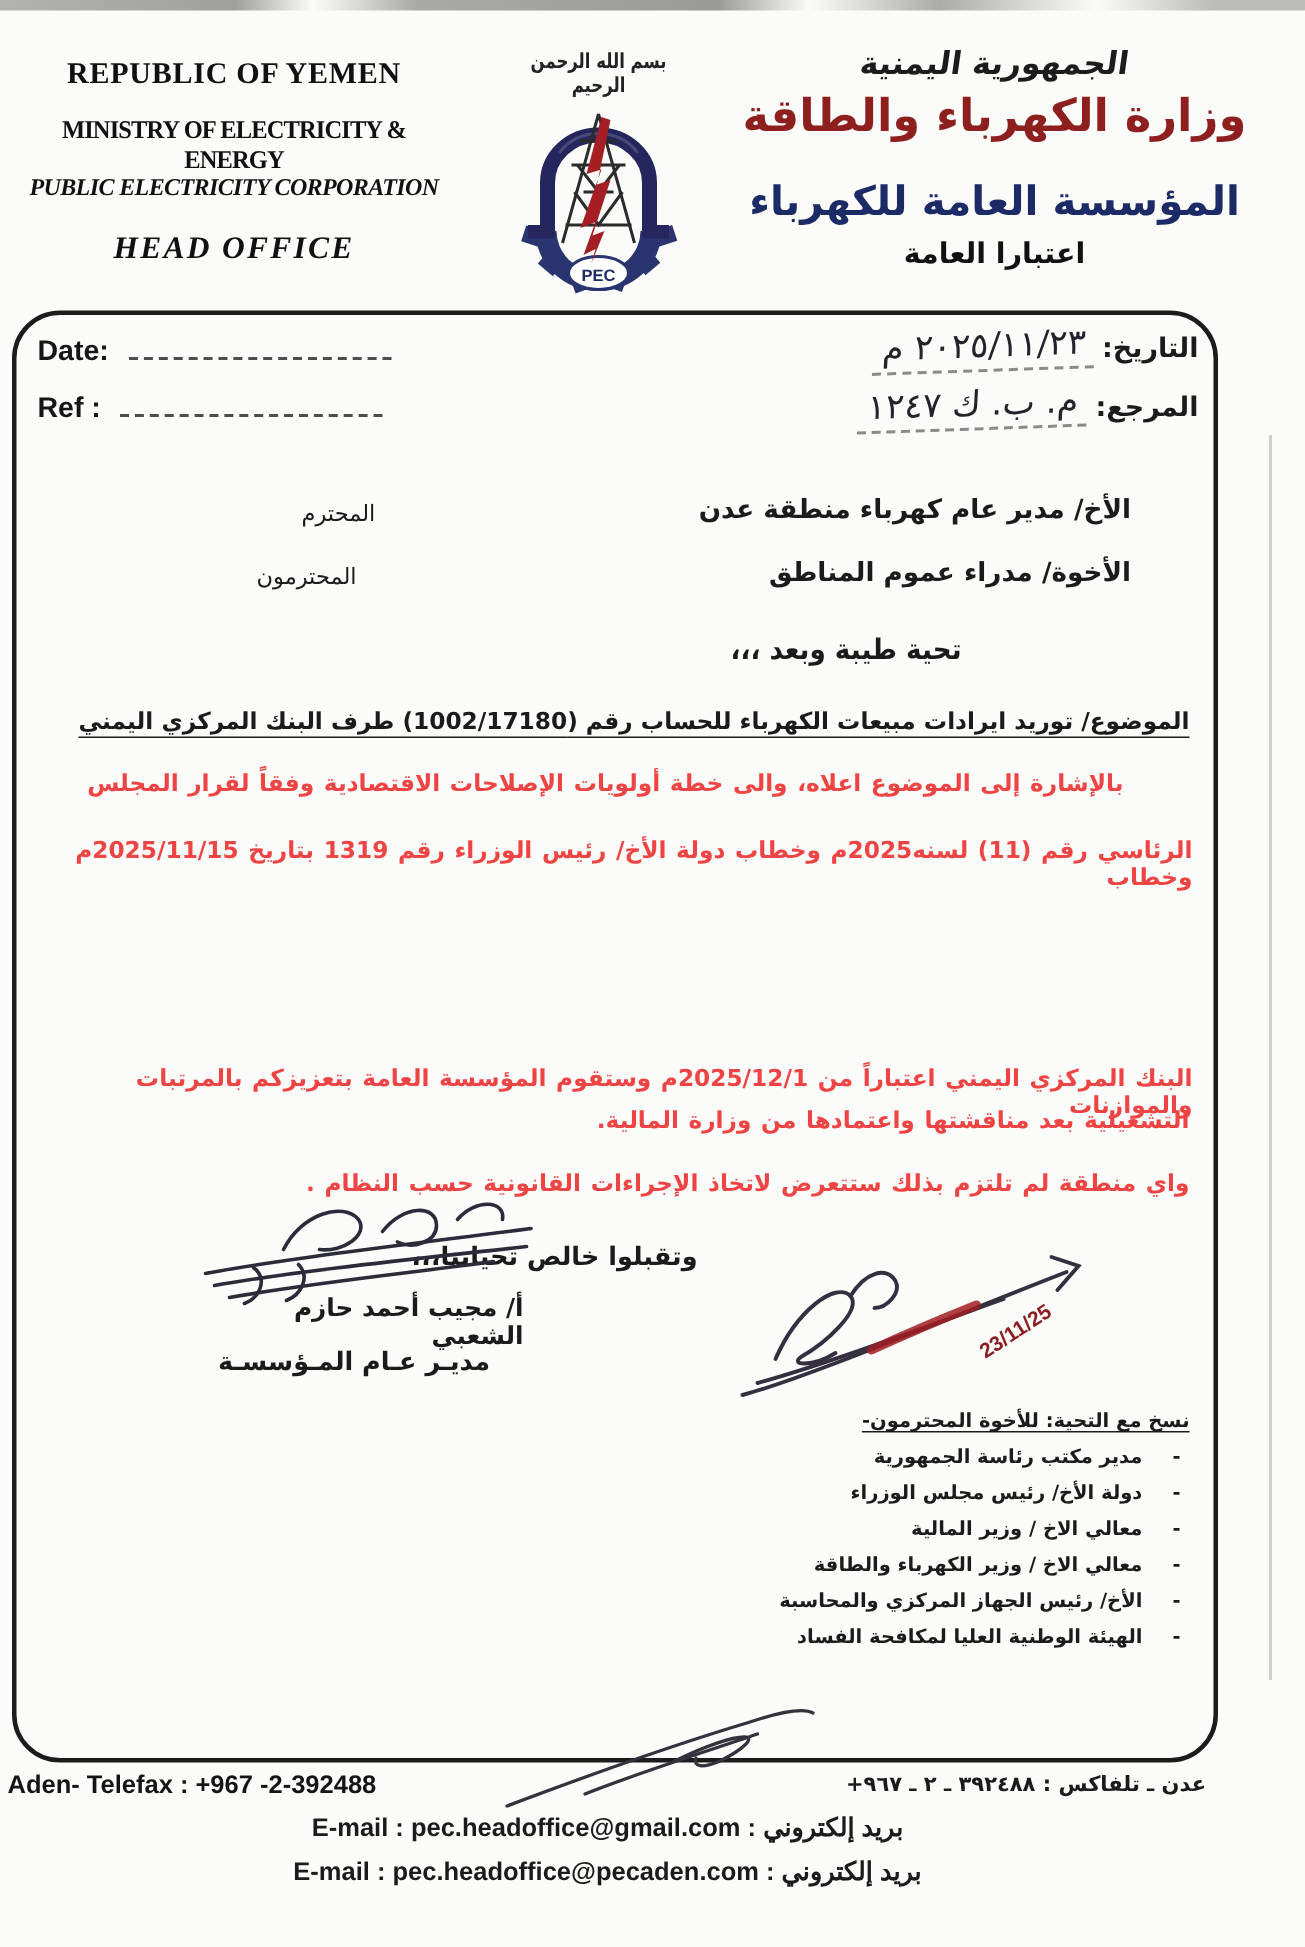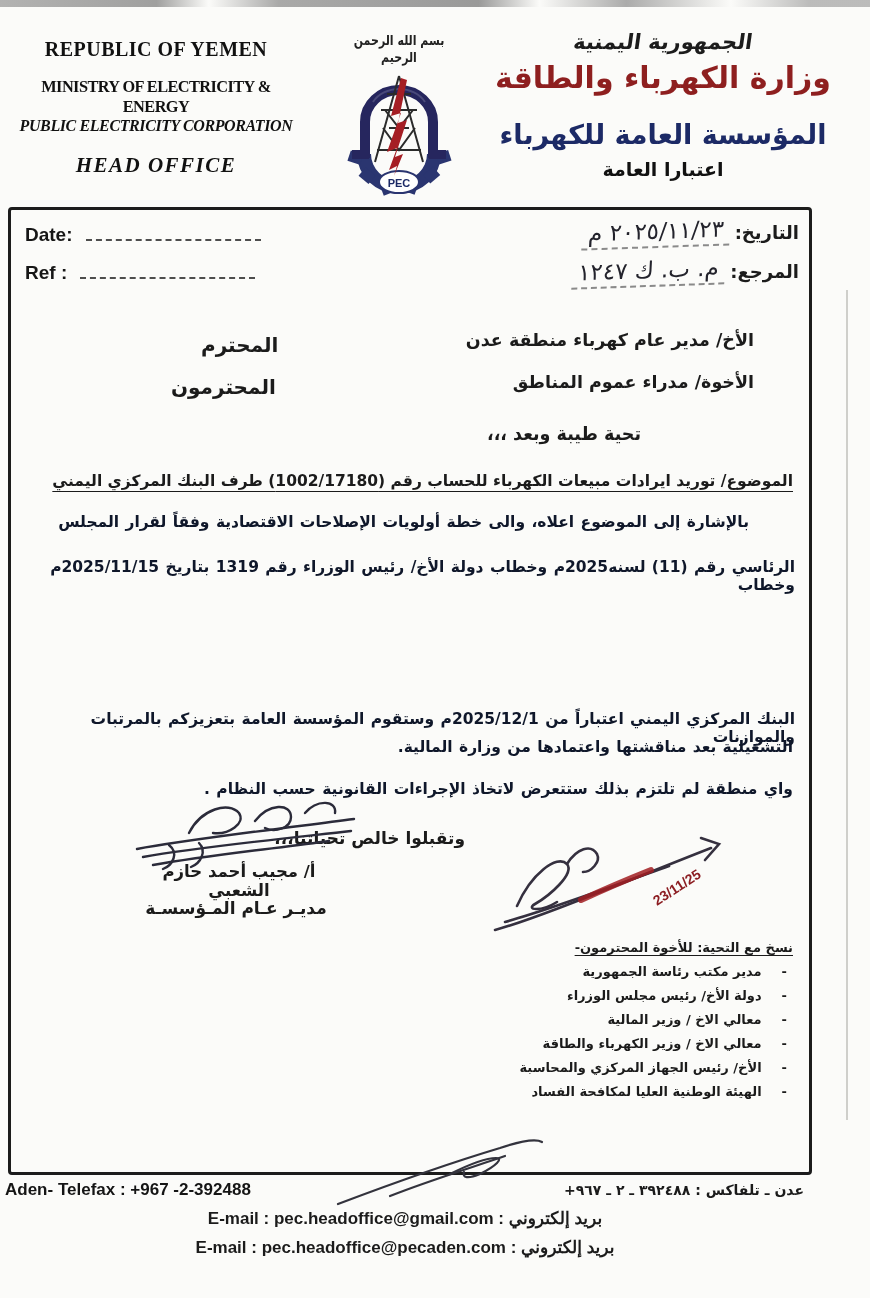--- a/index.html
+++ b/index.html
@@ -19,34 +19,34 @@
   .hd-en .l4{font-size:21px;font-weight:bold;font-style:italic;letter-spacing:1.5px;margin-top:18px;}
   .bismillah{left:337px;top:36px;width:124px;text-align:center;font-size:11px;font-weight:bold;color:#222;
      transform:scaleY(1.25);}
   .logo{left:337px;top:58px;}
   .hd-ar{right:12px;top:30px;width:390px;text-align:center;direction:rtl;}
   .hd-ar .country{font-size:21px;font-weight:bold;color:#1c1c1c;transform:skewX(-8deg);}
   .hd-ar .ministry{font-size:30px;font-weight:bold;color:#8e1f1f;margin-top:6px;}
   .hd-ar .corp{font-size:27px;font-weight:bold;color:#1c2a66;margin-top:24px;}
   .hd-ar .dept{font-size:19px;font-weight:bold;color:#111;margin-top:8px;}
   
-  .letterbox{left:8px;top:207px;width:798px;height:962px;border:3px solid #1c1c1c;border-radius:4px;}
+  .letterbox{left:8px;top:207px;width:798px;height:962px;border:3px solid #1c1c1c;border-radius:32px;}
   .letterbox .in{position:absolute;}
   .dlabel{font-family:"Liberation Sans",sans-serif;font-weight:bold;font-size:19px;color:#161616;}
   .dashline{display:inline-block;width:175px;border-bottom:2.5px dashed #4d4d4d;height:14px;margin-left:8px;}
   .arlabel{font-size:18px;font-weight:bold;direction:rtl;}
   .hand{font-size:23px;font-weight:400;color:#23232c;transform:rotate(-2deg) skewX(-5deg);
         display:inline-block;border-bottom:2px dashed #8a8a8a;padding:0 6px 2px 6px;}
   .addr{direction:rtl;font-size:17.5px;font-weight:bold;}
-  .honor{font-size:20px;font-weight:bold;direction:rtl;}
+  .honor{font-size:15px;font-weight:normal;direction:rtl;}
   .greet{font-size:17.5px;font-weight:bold;direction:rtl;transform:scaleY(1.08);}
   .subject{direction:rtl;font-size:15.5px;font-weight:bold;text-decoration:underline;text-underline-offset:5px;}
-  .bline{direction:rtl;font-size:15.5px;font-weight:bold;text-align:right;word-spacing:1px;color:#0f172a;}
+  .bline{direction:rtl;font-size:15.5px;font-weight:bold;text-align:right;word-spacing:1px;color:#ef4444;}
   .closing{direction:rtl;font-size:17px;font-weight:bold;}
-  .signname{direction:rtl;font-size:16.5px;font-weight:bold;text-align:center;}
+  .signname{direction:rtl;font-size:16.5px;font-weight:bold;text-align:right;}
   .signtitle{direction:rtl;font-size:17px;font-weight:bold;text-align:center;letter-spacing:1px;}
   .cc{direction:rtl;}
   .cc-h{font-size:13px;font-weight:bold;text-decoration:underline;text-underline-offset:3px;text-align:right;}
   .cc-item{display:flex;flex-direction:row;gap:20px;margin-top:9px;font-size:13px;font-weight:bold;
            align-items:baseline;padding-right:6px;}
   .cc-dash{font-weight:bold;}
   
   .ft-en{font-family:"Liberation Sans",sans-serif;font-weight:bold;font-size:17px;color:#151515;}
   .ft-ar{direction:rtl;font-size:14px;font-weight:bold;}
   .ft-mail{font-family:"Liberation Sans",sans-serif;font-weight:bold;font-size:17px;text-align:center;width:480px;}

